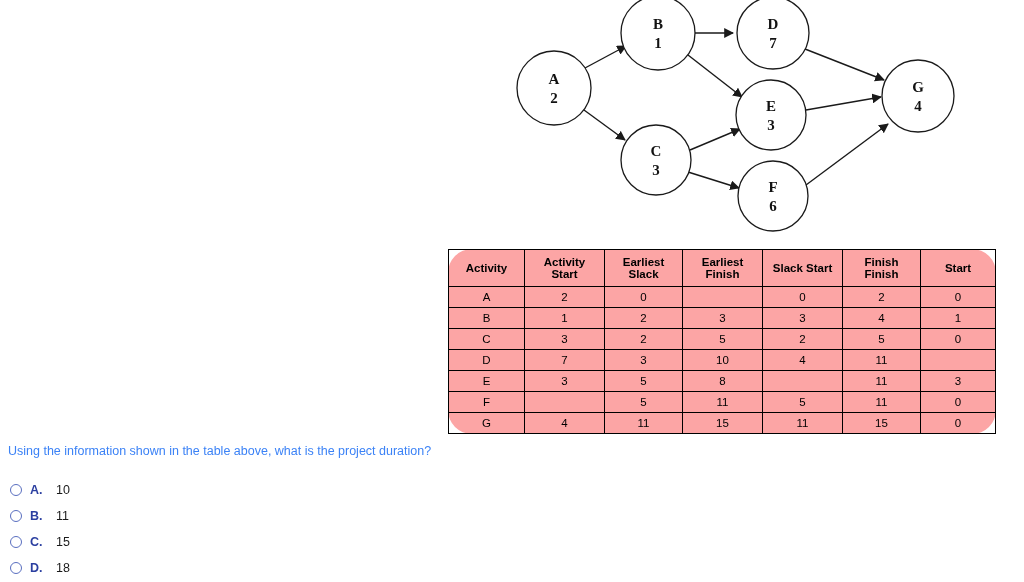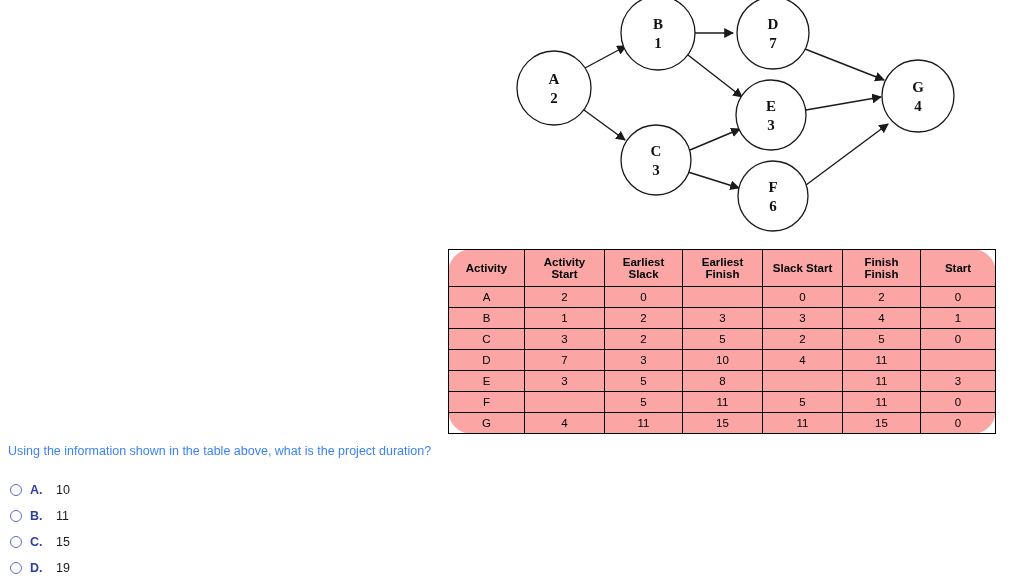--- a/index.html
+++ b/index.html
@@ -320,15 +320,15 @@
     <span class="option-value">11</span>
   </div>
   <div class="option-row">
     <span class="option-radio"></span>
     <span class="option-letter">C.</span>
     <span class="option-value">15</span>
   </div>
   <div class="option-row">
     <span class="option-radio"></span>
     <span class="option-letter">D.</span>
-    <span class="option-value">19</span>
+    <span class="option-value">18</span>
   </div>
 </div>
 
 </body></html>

